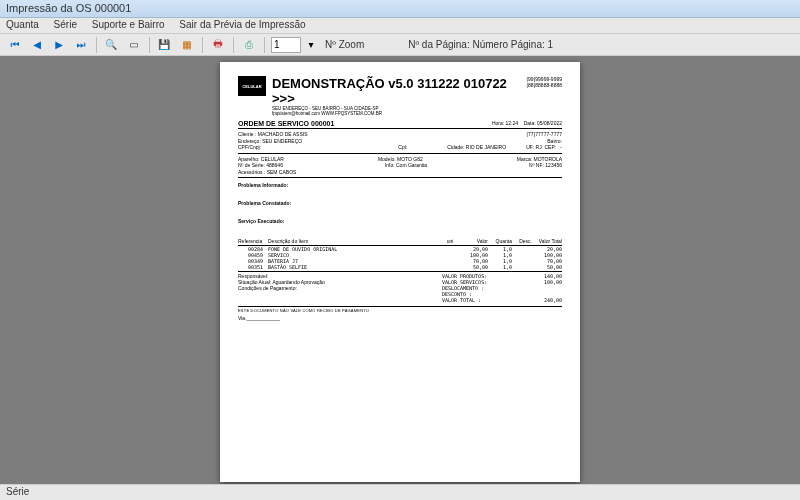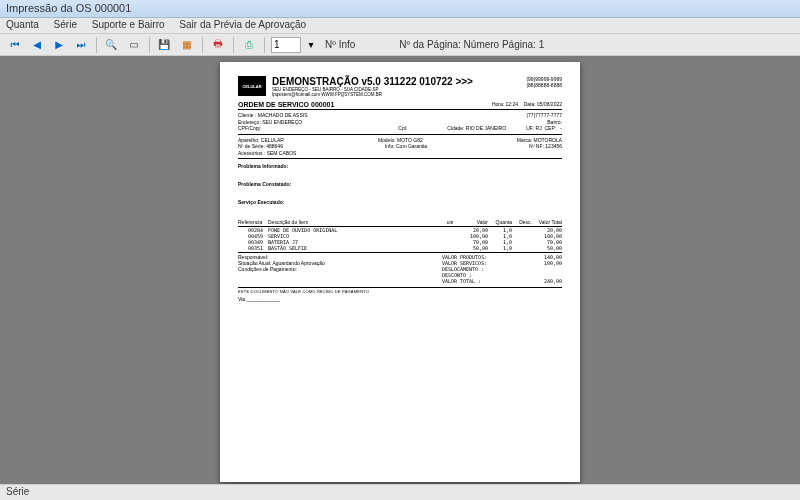--- a/index.html
+++ b/index.html
@@ -11,21 +11,21 @@
 .tb-btn { width: 18px; height: 18px; display: inline-flex; align-items: center; justify-content: center; cursor: pointer; border: 1px solid transparent; }
 .tb-sep { width: 1px; height: 16px; background: #bbb; margin: 0 2px; }
 .tb-input { width: 30px; height: 16px; font-size: 10px; padding: 0 2px; border: 1px solid #aaa; background: #fff; }
 .tb-label { font-size: 10px; color: #333; margin: 0 4px; }
 .viewport { position: absolute; top: 56px; bottom: 16px; left: 0; right: 0; background: #7d7d7d; overflow: auto; display: flex; justify-content: center; padding-top: 6px; }
 .page { background: #fff; width: 360px; height: 420px; box-shadow: 0 2px 6px rgba(0,0,0,0.5); padding: 14px 18px; font-size: 6px; color: #000; position: relative; }
 .statusbar { position: absolute; bottom: 0; left: 0; right: 0; height: 16px; background: #e8e8e8; border-top: 1px solid #ccc; padding: 1px 6px; font-size: 10px; color: #333; }
 .logo-row { display: flex; align-items: flex-start; gap: 6px; }
 .logo { width: 28px; height: 20px; background: #000; display: inline-flex; align-items: center; justify-content: center; color: #fff; font-size: 4px; font-weight: bold; flex-shrink: 0; }
 .hdr-main { flex: 1; }
-.hdr-title { font-weight: bold; font-size: 10px; }
+.hdr-title { font-weight: bold; font-size: 13px; }
 .hdr-sub { font-size: 4.5px; }
 .hdr-right { text-align: right; font-size: 5px; }
 .os-title { font-weight: bold; font-size: 7px; margin-top: 4px; border-bottom: 1px solid #000; padding-bottom: 1px; }
 .os-meta { float: right; font-size: 5px; font-weight: normal; }
 .info-block { font-size: 5px; margin-top: 2px; line-height: 1.3; border-bottom: 1px solid #000; padding-bottom: 2px; }
 .info-row { display: flex; }
 .info-row span { white-space: nowrap; }
 .fill { flex: 1; }
 .section-label { font-size: 5px; font-weight: bold; margin-top: 4px; }
 .items-hdr { display: flex; font-size: 5px; border-bottom: 1px solid #000; margin-top: 6px; padding-bottom: 1px; }
@@ -58,42 +58,42 @@
 <body>
 
 <div class="titlebar">
   <span>Impressão da OS 000001</span>
 </div>
 
 <div class="menubar">
   <span>Quanta</span>
   <span>Série</span>
   <span>Suporte e Bairro</span>
-  <span>Sair da Prévia de Aprovação</span>
+  <span>Sair da Prévia de Impressão</span>
 </div>
 
 <div class="toolbar">
   <div class="tb-btn" style="color:#0066cc">⏮</div>
   <div class="tb-btn" style="color:#0066cc">◀</div>
   <div class="tb-btn" style="color:#0066cc">▶</div>
   <div class="tb-btn" style="color:#0066cc">⏭</div>
   <div class="tb-sep"></div>
   <div class="tb-btn" style="color:#333">🔍</div>
   <div class="tb-btn" style="color:#333">▭</div>
   <div class="tb-sep"></div>
   <div class="tb-btn" style="color:#0066cc">💾</div>
   <div class="tb-btn" style="color:#cc6600">▦</div>
   <div class="tb-sep"></div>
   <div class="tb-btn" style="color:#cc3333">🖶</div>
   <div class="tb-sep"></div>
   <div class="tb-btn" style="color:#2a7">⎙</div>
   <div class="tb-sep"></div>
   <input class="tb-input" value="1" style="">
   <div class="tb-btn" style="width:12px">▾</div>
-  <span class="tb-label">Nº Info</span>
+  <span class="tb-label">Nº Zoom</span>
   <span class="tb-label" style="margin-left:36px">Nº da Página: Número Página: 1</span>
 </div>
 
 <div class="viewport">
   <div class="page">
 
     <div class="logo-row">
       <div class="logo">CELULAR</div>
       <div class="hdr-main">
         <div class="hdr-title">DEMONSTRAÇÃO v5.0 311222 010722 &gt;&gt;&gt;</div>

